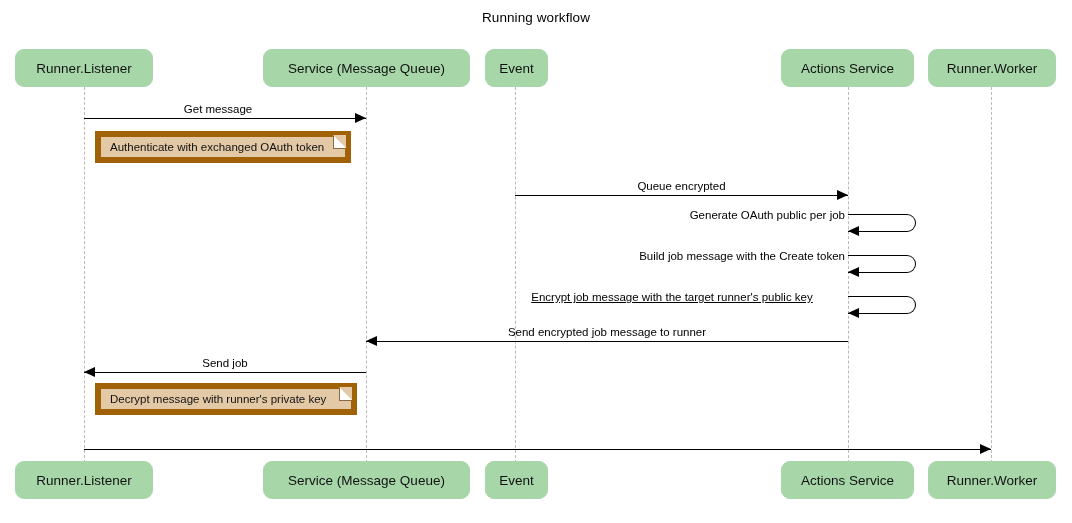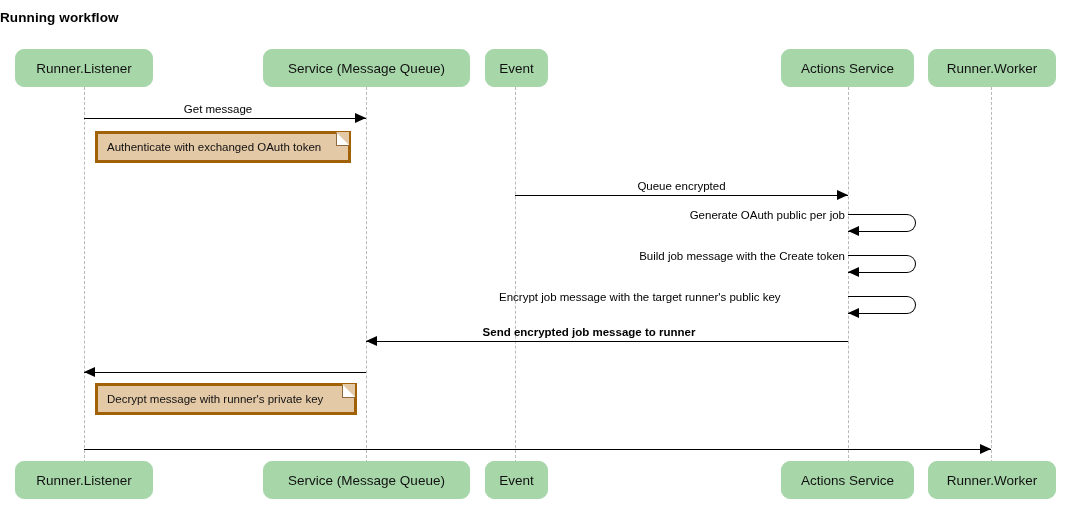--- a/index.html
+++ b/index.html
@@ -17,22 +17,23 @@
     position: relative;
     width: 1072px;
     height: 523px;
     background: #ffffff;
   }
   .title {
     position: absolute;
     left: 0;
     top: 10px;
     width: 1072px;
+    text-align: center;
     font-size: 13.5px;
-    font-weight: bold;
+    font-weight: normal;
     color: #000000;
     letter-spacing: 0.1px;
   }
   
   .participant {
     position: absolute;
     box-sizing: border-box;
     background: #a7d7a9;
     border: 1px solid #a7d7a9;
     border-radius: 9px;
@@ -85,21 +86,21 @@
     border: 1.6px solid #000000;
     border-left: none;
     border-top-right-radius: 11px;
     border-bottom-right-radius: 11px;
   }
   
   .note {
     position: absolute;
     box-sizing: border-box;
     background: #e4c9a7;
-    border: 3px solid #a16207;
+    border: 6px solid #a16207;
     color: #111111;
     font-size: 11.5px;
     display: flex;
     align-items: center;
     padding-left: 9px;
     white-space: nowrap;
   }
   .note-fold {
     position: absolute;
     top: -1px;
@@ -164,28 +165,29 @@
   <div class="arrowhead right" style="left:837px; top:190px;"></div>
 
   <div class="msg-label" style="left:599px; top:209px; width:246px; text-align:right;">Generate OAuth public per job</div>
   <div class="selfloop" style="left:848px; top:214px; width:68px; height:18px;"></div>
   <div class="arrowhead left" style="left:848px; top:226px;"></div>
 
   <div class="msg-label" style="left:599px; top:250px; width:246px; text-align:right;">Build job message with the Create token</div>
   <div class="selfloop" style="left:848px; top:255px; width:68px; height:18px;"></div>
   <div class="arrowhead left" style="left:848px; top:267px;"></div>
 
-  <div class="msg-label" style="left:499px; top:291px; width:346px; text-align:left;">Encrypt job message with the target runner's public key</div>
+  <div class="msg-label" style="left:499px; top:291px; width:346px; text-align:center;text-decoration:underline;">Encrypt job message with the target runner's public key</div>
   <div class="selfloop" style="left:848px; top:296px; width:68px; height:18px;"></div>
   <div class="arrowhead left" style="left:848px; top:308px;"></div>
 
-  <div class="msg-label" style="left:348px; top:326px; width:482px;font-weight:bold;">Send encrypted job message to runner</div>
+  <div class="msg-label" style="left:366px; top:326px; width:482px;">Send encrypted job message to runner</div>
   <div class="msg" style="left:366px; top:341px; width:482px;"></div>
   <div class="arrowhead left" style="left:366px; top:336px;"></div>
 
+  <div class="msg-label" style="left:84px; top:357px; width:282px;">Send job</div>
   <div class="msg" style="left:84px; top:372px; width:282px;"></div>
   <div class="arrowhead left" style="left:84px; top:367px;"></div>
 
   <div class="note" style="left:95px; top:383px; width:262px; height:32px;">
     <span>Decrypt message with runner's private key</span>
     <span class="note-fold"></span>
   </div>
 
   <div class="msg" style="left:84px; top:449px; width:907px;"></div>
   <div class="arrowhead right" style="left:980px; top:444px;"></div>

